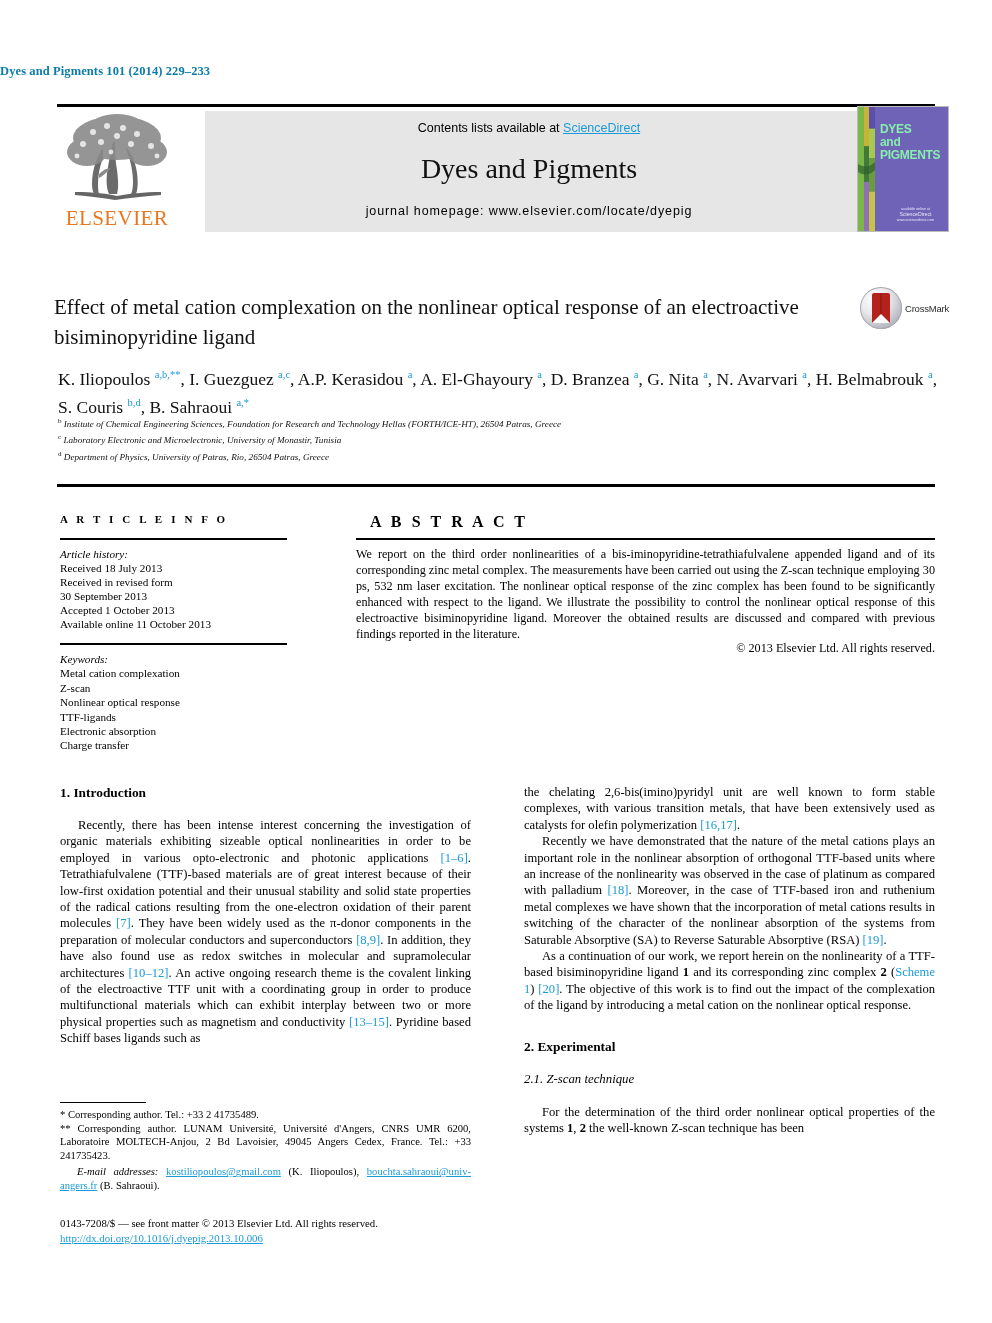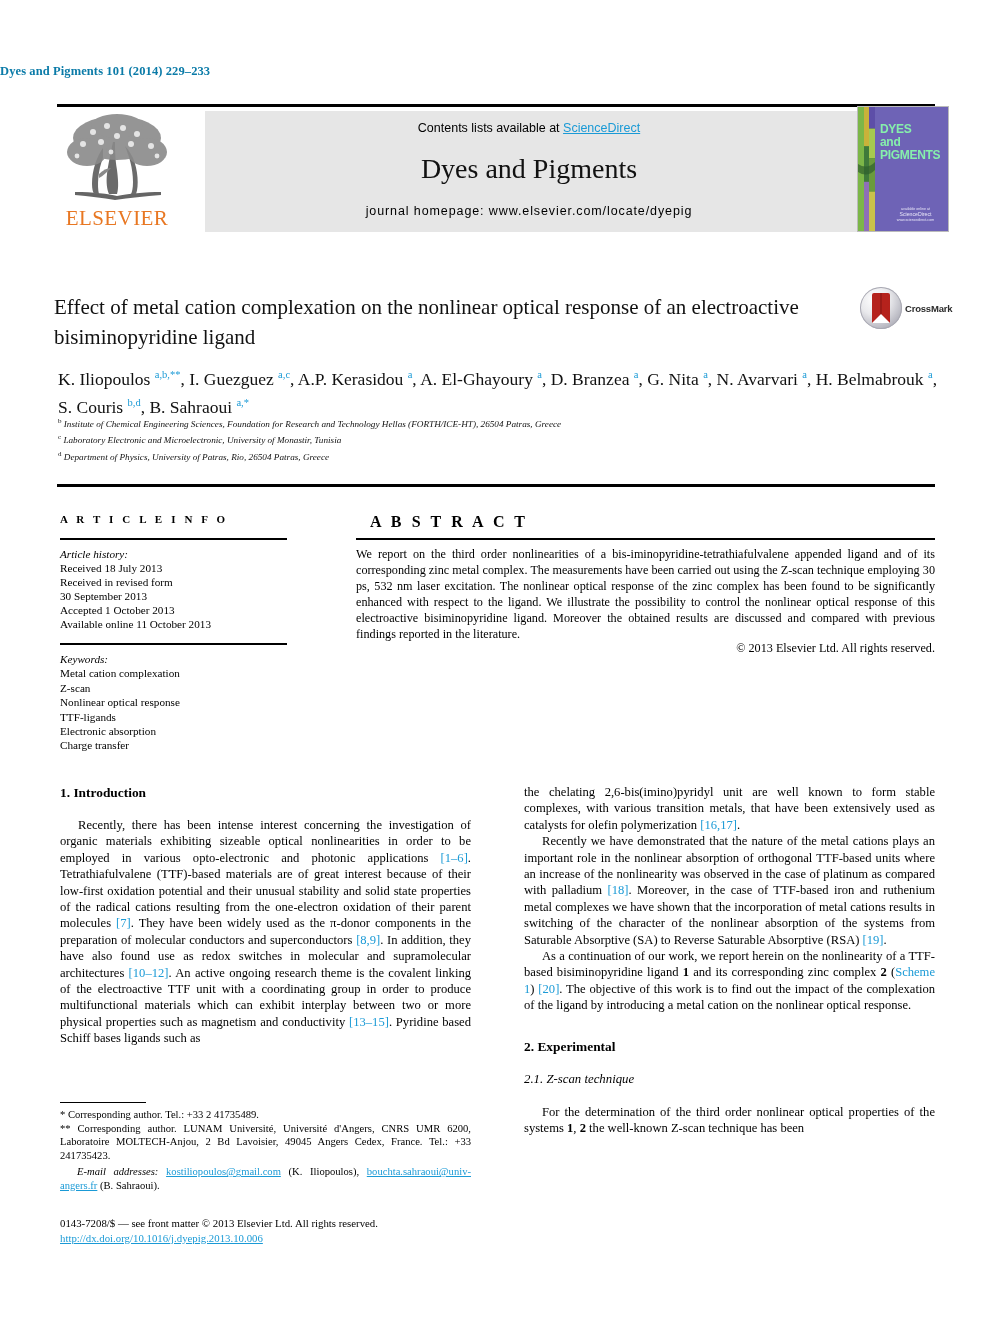--- a/index.html
+++ b/index.html
@@ -192,21 +192,21 @@
     position: absolute;
     left: 8px; top: 0;
     width: 2px; height: 24px;
     background: #7d1511;
     opacity: .45;
   }
   .crossmark-text {
     position: absolute;
     left: 45px; top: 16px;
     font-family: "Liberation Sans", sans-serif;
-    font-weight: bold;
+    font-weight: normal;
     font-size: 9.5px;
     color: #2b2b2b;
     letter-spacing: -0.2px;
   }
 
   
   .authors {
     position: absolute;
     left: 58px; top: 363px;
     width: 880px;

